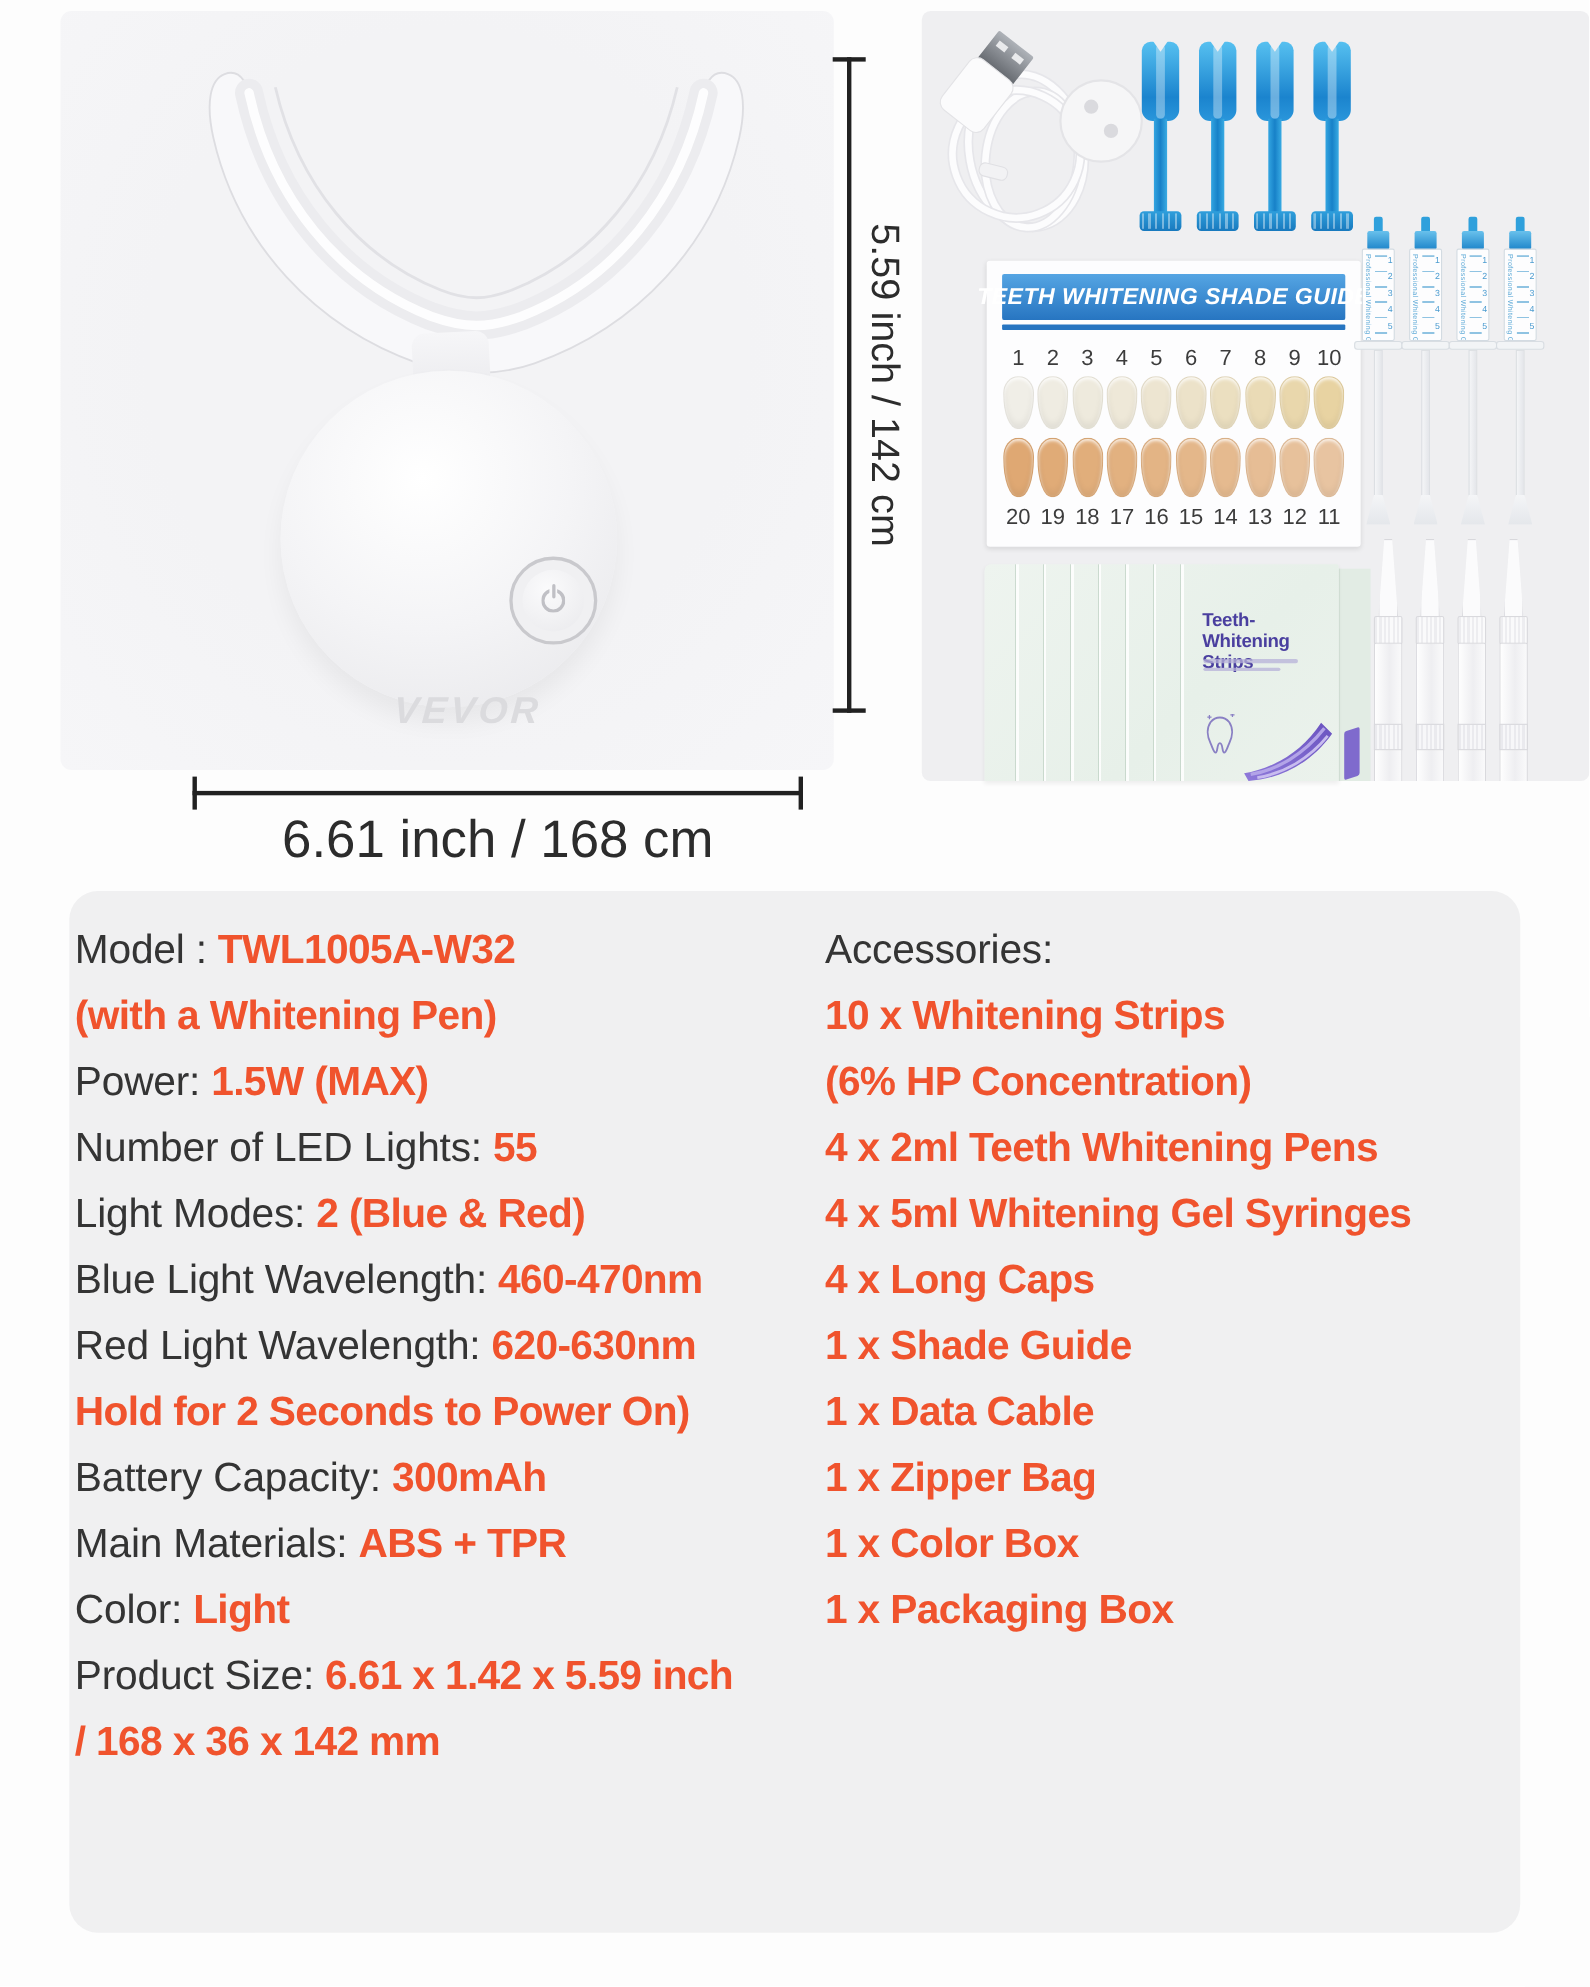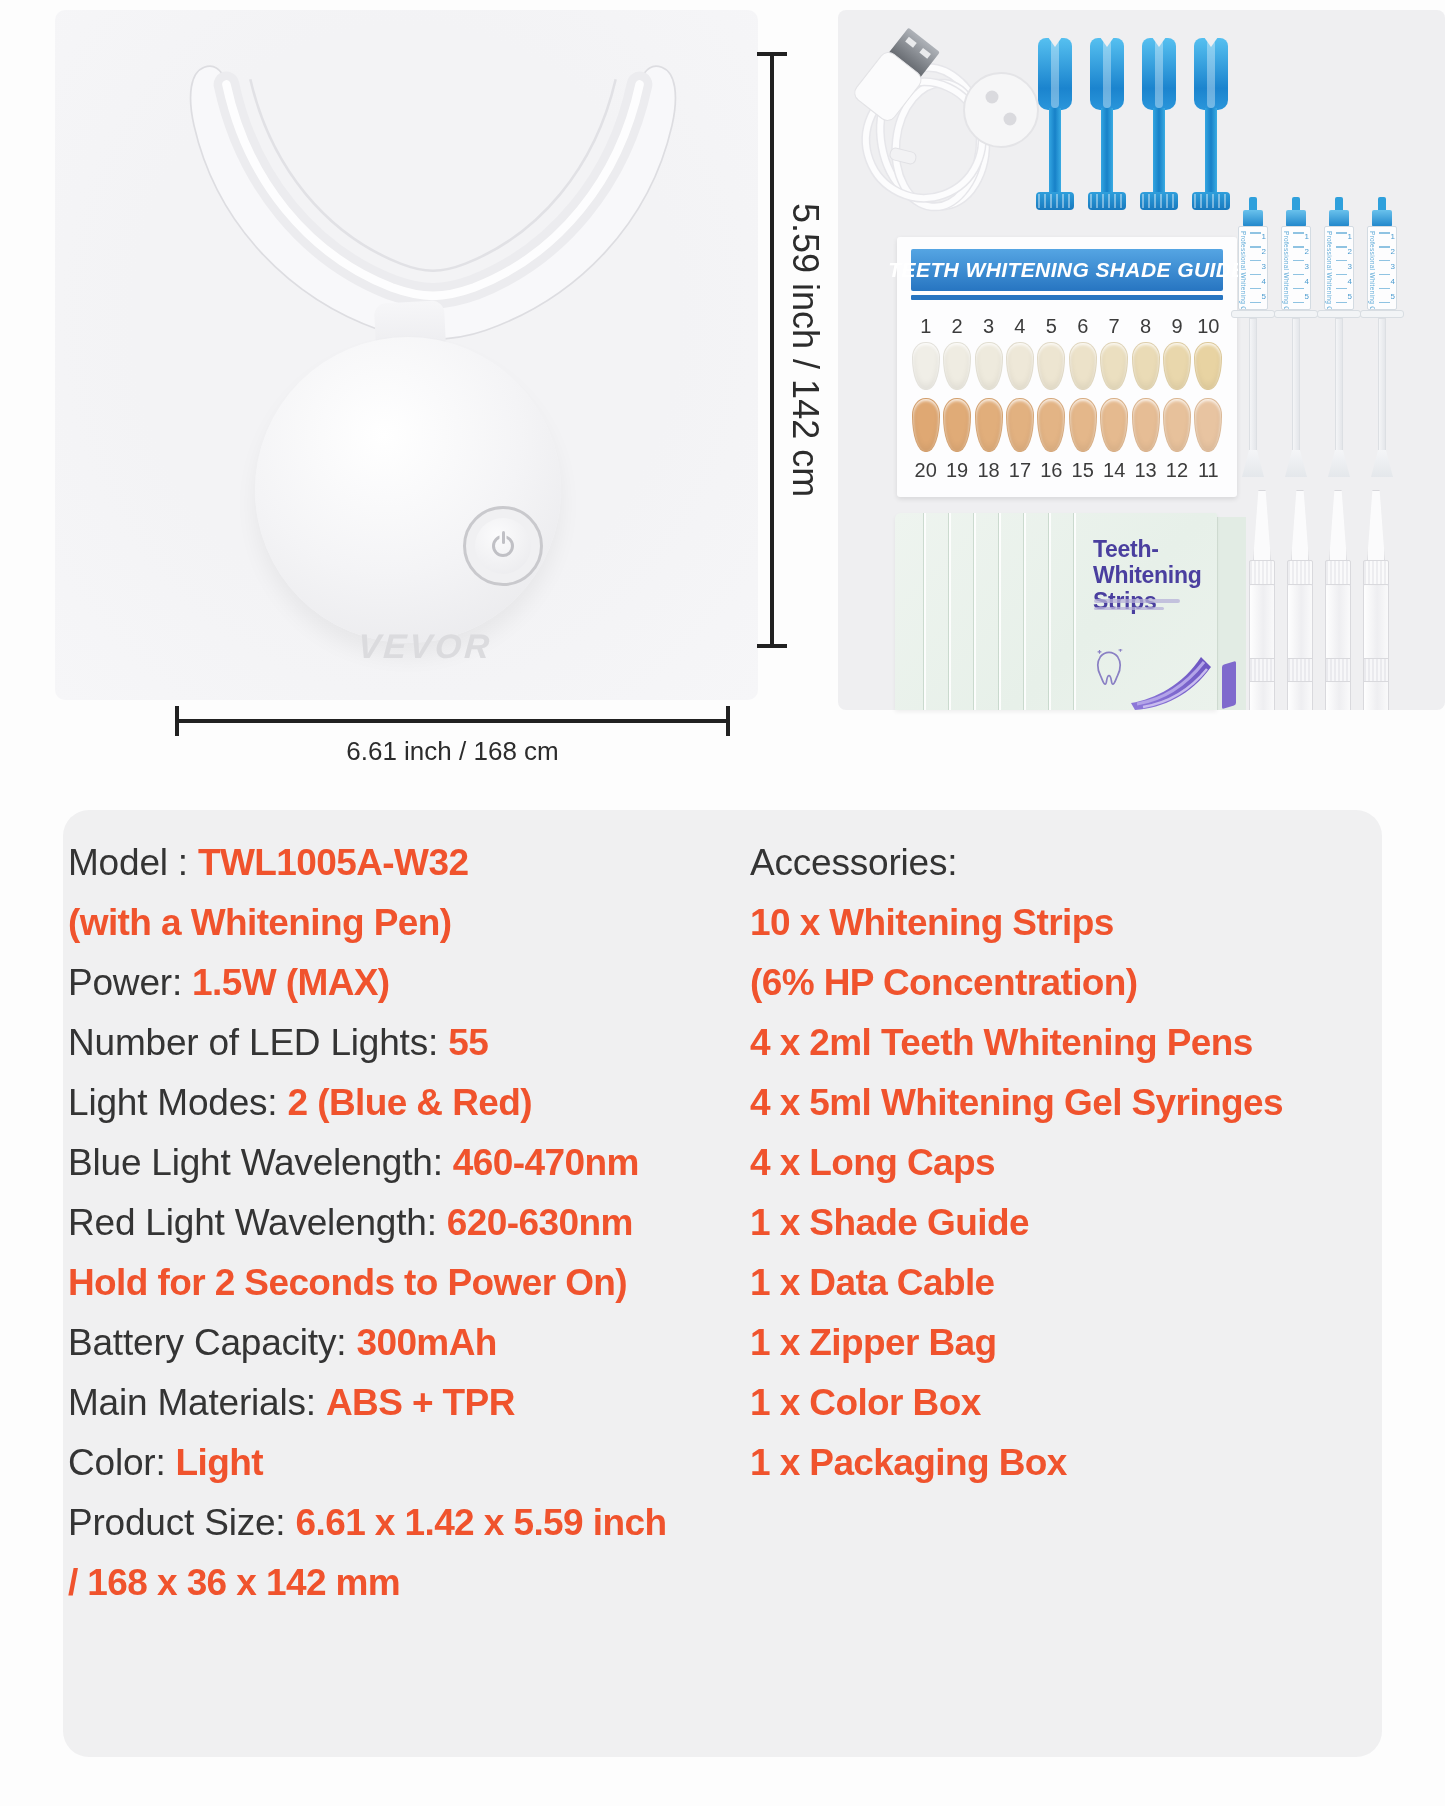--- a/index.html
+++ b/index.html
@@ -29,21 +29,21 @@
     font-size:34px;letter-spacing:3px;color:#DBDBDE;transform:skewX(-4deg);}
   
   .vdim{position:absolute;left:770px;top:52px;width:4px;height:596px;background:#212121;}
   .vdim::before,.vdim::after{content:"";position:absolute;left:-13px;width:30px;height:4px;background:#212121;}
   .vdim::before{top:0;} .vdim::after{bottom:0;}
   .vdim-label{position:absolute;left:782px;top:52px;width:46px;height:596px;display:flex;align-items:center;justify-content:center;}
   .vdim-label span{writing-mode:vertical-rl;white-space:nowrap;font-size:36px;color:#2C2C2C;}
   .hdim{position:absolute;left:175px;top:719px;width:555px;height:4px;background:#212121;}
   .hdim::before,.hdim::after{content:"";position:absolute;top:-13px;width:4px;height:30px;background:#212121;}
   .hdim::before{left:0;} .hdim::after{right:0;}
-  .hdim-label{position:absolute;left:175px;top:736px;width:555px;text-align:center;font-size:26px;color:#2C2C2C;}
+  .hdim-label{position:absolute;left:175px;top:736px;width:555px;text-align:center;font-size:48px;color:#2C2C2C;}
   
   .cable{position:absolute;left:838px;top:22px;width:212px;height:210px;}
   
   .caps{position:absolute;left:1035px;top:38px;width:205px;height:172px;display:flex;gap:12px;}
   .cap{position:relative;width:40px;height:172px;}
   .cap i{position:absolute;display:block;}
   .cap-top{top:0;left:3px;width:34px;height:72px;border-radius:8px 8px 10px 10px;
     background:linear-gradient(180deg,#56C0F0 0%,#1B84CE 70%,#2A96DB 100%);}
   .cap-top::before{content:"";position:absolute;left:13px;top:2px;bottom:2px;width:8px;background:rgba(255,255,255,0.35);border-radius:4px;}
   .cap-top::after{content:"";position:absolute;top:-1px;left:10px;border:7px solid transparent;border-top:10px solid #EFEFF1;}
@@ -86,21 +86,21 @@
     clip-path:polygon(32% 0,68% 0,100% 100%,0 100%);}
   
   .strips{position:absolute;left:895px;top:513px;width:350px;height:197px;}
   .strip-main{position:absolute;left:0;top:0;width:322px;height:197px;border-radius:6px 2px 0 0;
     background:linear-gradient(135deg,#EEF4EF 0%,#E7F0E9 60%,#EBF2EC 100%);box-shadow:0 2px 4px rgba(0,0,0,0.06);}
   .strip-back{position:absolute;left:322px;top:4px;width:28px;height:193px;background:#E2ECE4;border-left:1px solid #D3E0D6;}
   .strip-back::after{content:"";position:absolute;left:4px;top:146px;width:14px;height:44px;background:#7F6ACD;
     transform:skewY(-18deg);border-radius:2px;}
   .strip-folds{position:absolute;left:6px;top:0;width:180px;height:197px;
     background:repeating-linear-gradient(90deg,transparent 0 22px,rgba(176,198,182,0.55) 22px 23px,rgba(255,255,255,0.85) 23px 25px);}
-  .strip-title{position:absolute;left:198px;top:24px;font-size:23px;font-weight:700;line-height:1.12;
+  .strip-title{position:absolute;left:198px;top:41px;font-size:17px;font-weight:700;line-height:1.12;
     color:var(--strip-text,#4A3F9F);letter-spacing:-0.3px;}
   .strip-sub{position:absolute;left:199px;height:4px;background:#B7B1D8;opacity:.75;border-radius:2px;}
   .strip-sub.s1{top:86px;width:86px;} .strip-sub.s2{top:94px;width:70px;height:3px;}
   .strip-tooth{position:absolute;left:198px;top:136px;width:32px;height:38px;}
   .strip-swoosh{position:absolute;left:232px;top:138px;width:84px;height:59px;}
   
   .pens{position:absolute;left:1247px;top:490px;width:145px;height:220px;display:flex;gap:8px;}
   .pen{position:relative;width:30px;height:220px;}
   .pen i{position:absolute;display:block;box-sizing:border-box;}
   .pen-cap{top:0;left:6px;width:18px;height:72px;background:rgba(252,252,253,0.92);border:1px solid #D8D8DC;

